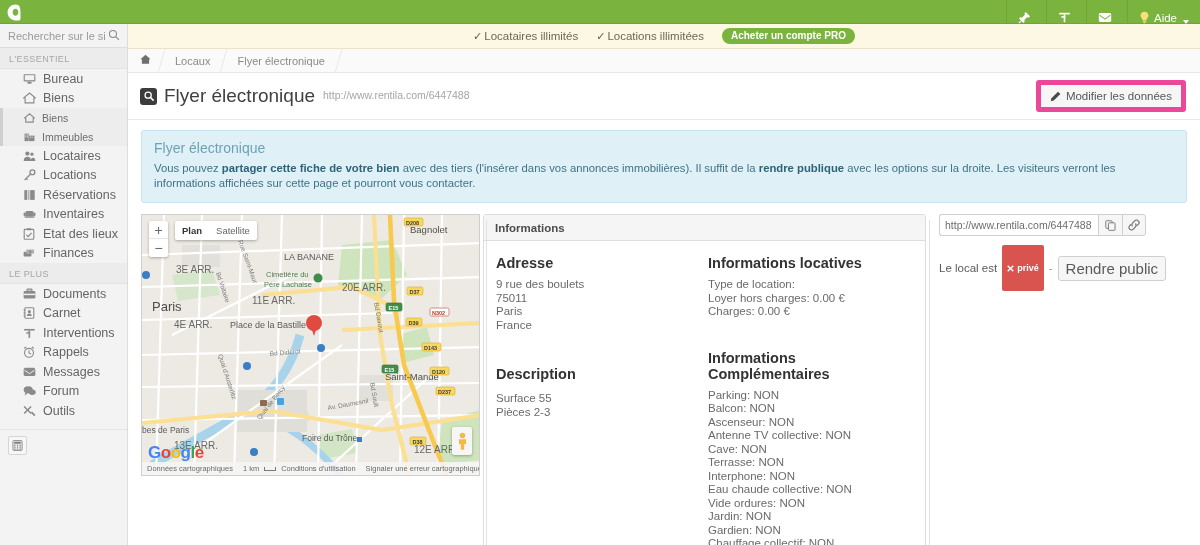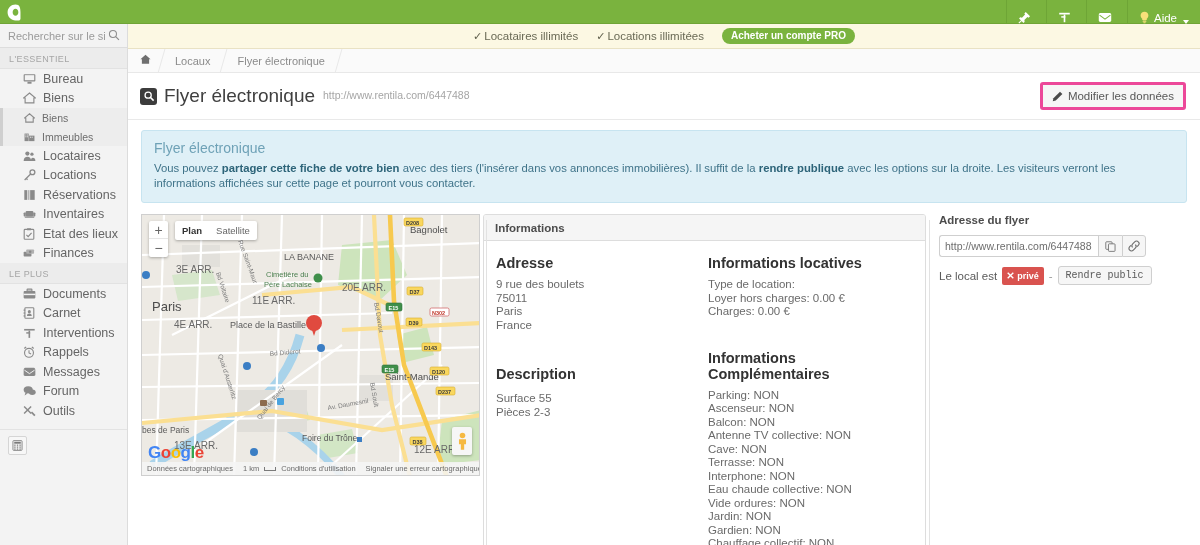--- a/index.html
+++ b/index.html
@@ -146,21 +146,21 @@
     width: 17px; height: 17px; border-radius: 3px;
     background: #3c3c3c;
     display: flex; align-items: center; justify-content: center;
     margin-right: 7px;
   }
   .page-title { font-size: 19px; color: #3f3f3f; font-weight: normal; }
   .page-url { font-size: 10.5px; color: #a5a5a5; margin-left: 8px; padding-bottom: 2px; }
   .title-spacer { flex: 1 1 auto; }
   .btn-edit {
     display: inline-flex; align-items: center; gap: 5px;
-    border: 3px solid #ec4899; background: #f6f6f6;
+    border: 5px solid #ec4899; background: #f6f6f6;
     border-radius: 3px; padding: 5px 9px;
     font-size: 11.5px; color: #585858; cursor: pointer;
   }
 
   .alert {
     margin: 10px 13px 0 13px;
     background: #dff0f7; border: 1px solid #c7e4f0;
     border-radius: 3px;
     padding: 9px 12px 11px;
     color: #4a7e95;
@@ -276,27 +276,27 @@
     width: 24px; height: 22px;
     border: 1px solid #cfcfcf; background: #f6f6f6;
     display: flex; align-items: center; justify-content: center;
     cursor: pointer;
   }
   .url-btn.mid { border-right: 0; }
   .url-btn.last { border-radius: 0 3px 3px 0; }
   .status-row { display: flex; align-items: center; gap: 5px; margin-top: 9px; font-size: 11.5px; color: #5a5a5a; }
   .badge-priv {
     background: #d9534f; color: #fff; font-weight: bold;
-    font-size: 9px; border-radius: 2px; padding: 4px 5px;
+    font-size: 9px; border-radius: 2px; padding: 18px 5px;
     display: inline-flex; align-items: center; gap: 3px;
   }
   .btn-public {
     border: 1px solid #cfcfcf; background: #f6f6f6;
     border-radius: 3px; padding: 3px 7px;
-    font-size: 10px; color: #5a5a5a; cursor: pointer; font-family: Liberation Mono, monospace;
+    font-size: 15px; color: #5a5a5a; cursor: pointer;
   }
   .sep-dash { color: #999; }
 
   .vdiv { position: absolute; top: 0; bottom: 0; width: 1px; background: #e2e2e2; }
 </style>
 </head>
 <body>
 
 <div id="app">
 
@@ -788,40 +788,39 @@
             </div>
 
             <div class="pb-col right">
               <h3>Informations locatives</h3>
               <div class="pb-line">Type de location:</div>
               <div class="pb-line">Loyer hors charges: 0.00 €</div>
               <div class="pb-line">Charges: 0.00 €</div>
 
               <h3 class="second-r">Informations Complémentaires</h3>
               <div class="pb-line">Parking: NON</div>
+              <div class="pb-line">Balcon: NON</div>
               <div class="pb-line">Ascenseur: NON</div>
-              <div class="pb-line">Balcon: NON</div>
               <div class="pb-line">Antenne TV collective: NON</div>
               <div class="pb-line">Cave: NON</div>
               <div class="pb-line">Terrasse: NON</div>
               <div class="pb-line">Interphone: NON</div>
               <div class="pb-line">Eau chaude collective: NON</div>
               <div class="pb-line">Vide ordures: NON</div>
               <div class="pb-line">Jardin: NON</div>
               <div class="pb-line">Gardien: NON</div>
               <div class="pb-line">Chauffage collectif: NON</div>
 
             </div>
 
           </div>
         </div>
       </div>
 
       <div class="col-side">
-        <div class="side-h">Adresse du flyer</div>
         <div class="url-row">
           <input class="url-input" type="text" readonly="" value="http://www.rentila.com/6447488" style="">
           <div class="url-btn mid">
             <svg width="11" height="11" viewBox="0 0 14 14">
               <rect x="1" y="1" width="8" height="9.6" rx="1" fill="none" stroke="#6d6d6d" stroke-width="1.1"></rect>
               <rect x="4.4" y="3.6" width="8.4" height="9.6" rx="1" fill="#f6f6f6" stroke="#6d6d6d" stroke-width="1.1"></rect>
             </svg>
           </div>
           <div class="url-btn last">
             <svg width="12" height="12" viewBox="0 0 14 14">

